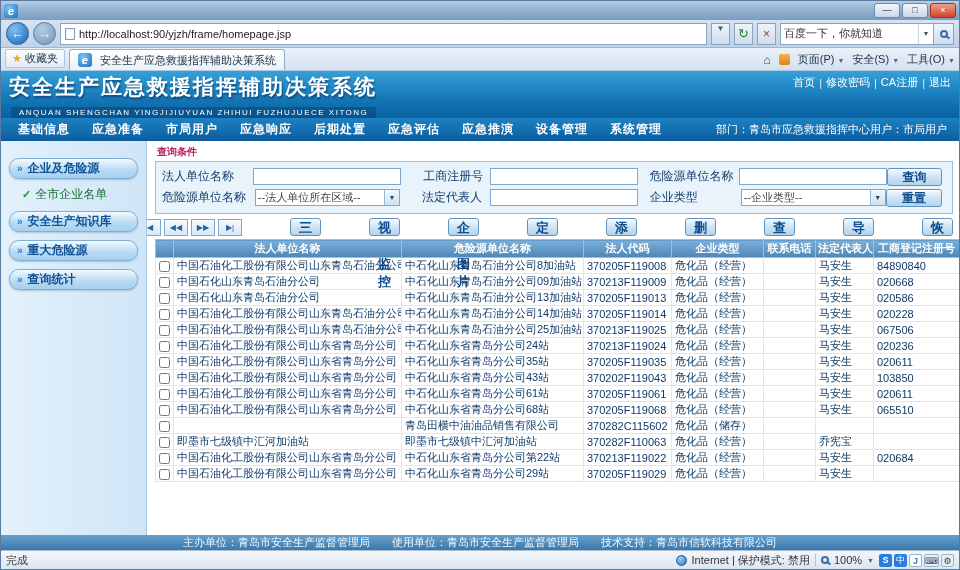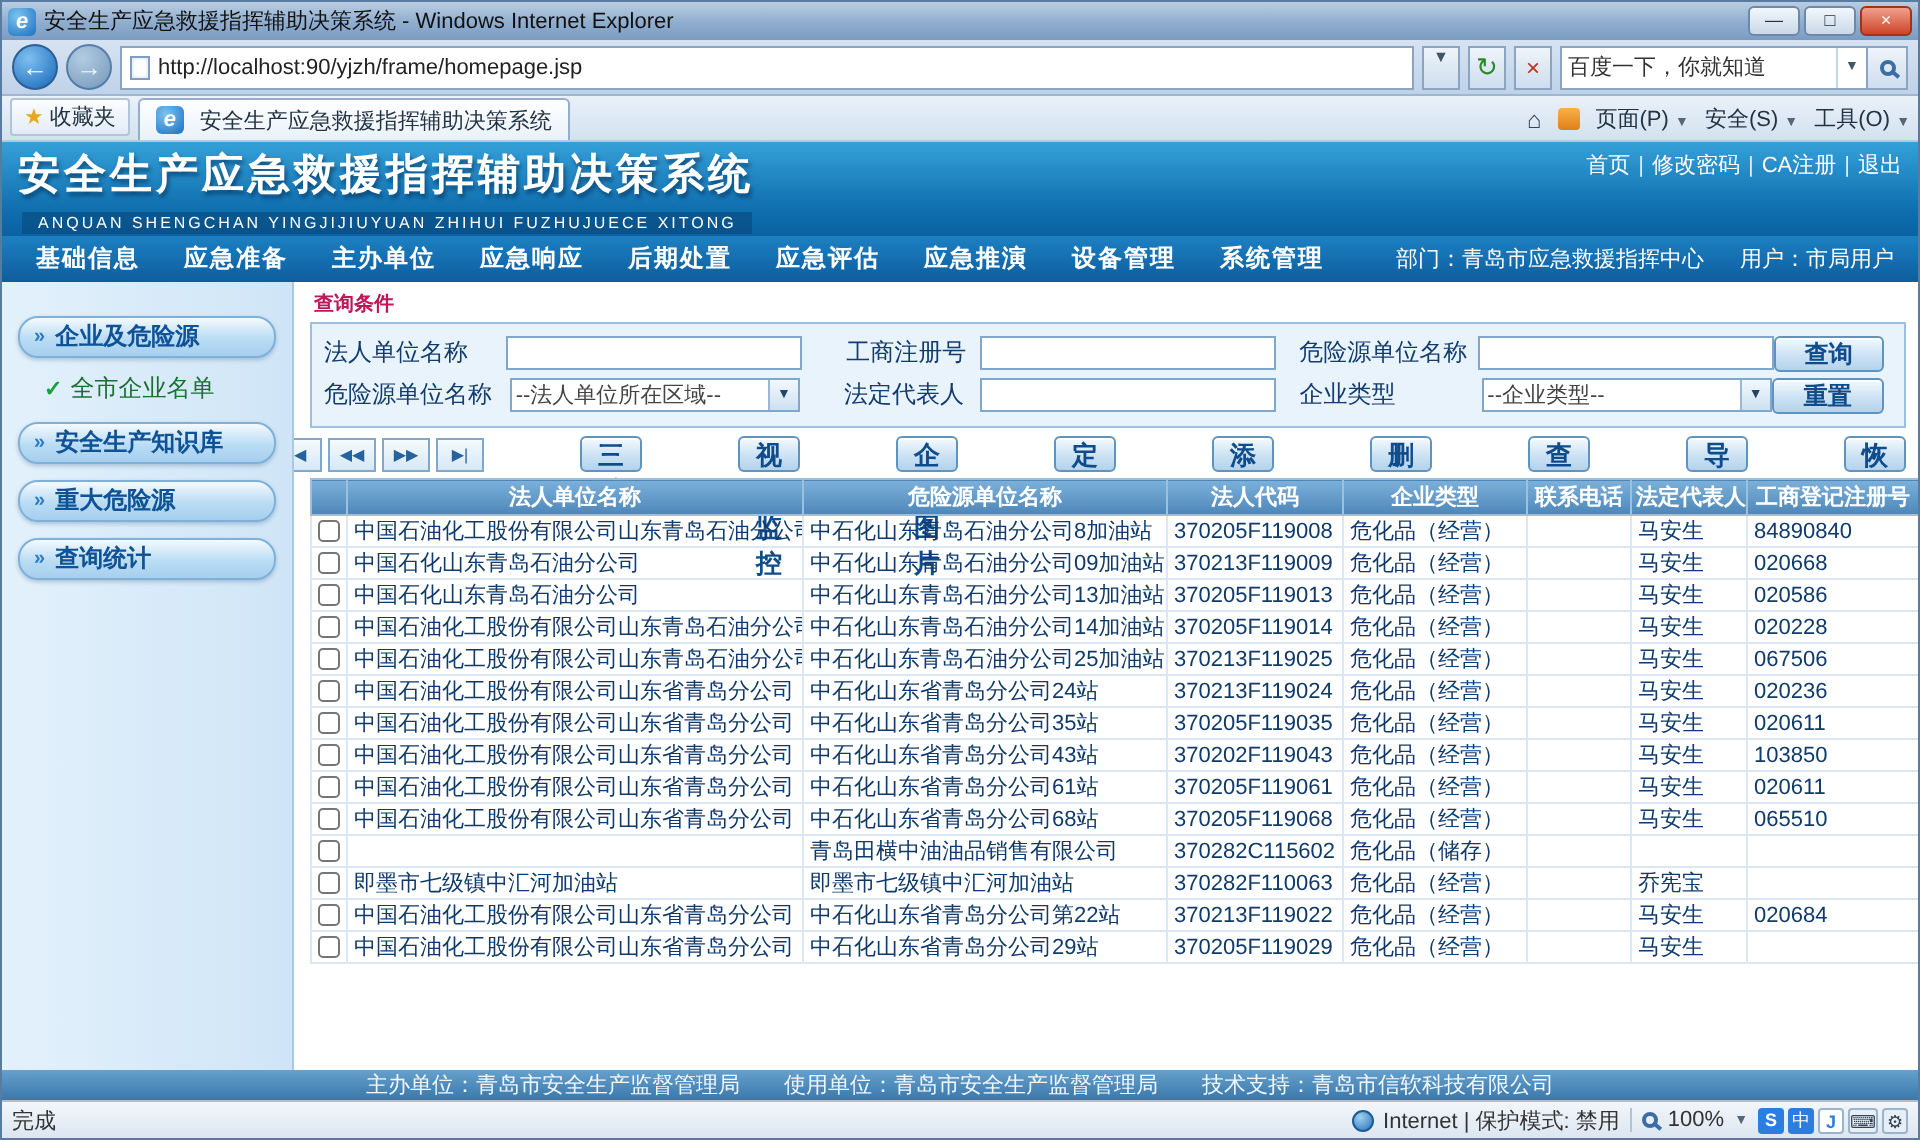--- a/index.html
+++ b/index.html
@@ -46,21 +46,21 @@
   .app-header { height:47px; background:linear-gradient(#35a0d8,#1070b0 70%,#0a62a2); position:relative; color:#fff; overflow:hidden; flex:0 0 auto; }
   .app-title { font-size:21px; font-weight:bold; letter-spacing:2px; margin:2px 0 0 8px; text-shadow:1px 2px 2px rgba(0,40,80,.6); }
   .app-sub { display:inline-block; margin-left:10px; background:rgba(8,70,120,.55); font-size:8px; letter-spacing:1.5px; padding:1px 8px; }
   .top-links { position:absolute; top:4px; right:8px; font-size:11px; display:flex; gap:4px; align-items:center; }
   .hlink { cursor:pointer; }
   .lsep { opacity:.85; }
 
   
   .menubar { height:23px; background:linear-gradient(#1d80c2,#0d5d9e); display:flex; align-items:center; color:#fff; font-size:12px; padding:0 6px; flex:0 0 auto; }
   .menu-item { padding:0 11px; font-weight:bold; letter-spacing:1px; cursor:pointer; }
-  .menu-right { margin-left:auto; font-size:11px; display:flex; gap:18px; padding-right:6px; }
+  .menu-right { margin-left:auto; font-size:11px; display:flex; padding-right:6px; }
 
   
   .main { flex:1 1 auto; display:flex; overflow:hidden; background:#fff; }
   .sidebar { width:146px; flex:0 0 auto; background:linear-gradient(90deg,#e3f1fb,#cfe5f7); border-right:1px solid #a9c9e4; padding:9px 5px; }
   .side-btn { height:21px; margin:8px 3px 0; border:1px solid #7fb0d8; border-radius:10px; background:linear-gradient(#f4fafe,#badcf4 55%,#a6cfee); display:flex; align-items:center; gap:5px; padding:0 7px; color:#0f5296; font-weight:bold; font-size:12px; box-shadow:0 1px 2px rgba(70,110,150,.35); cursor:pointer; white-space:nowrap; }
   .side-ico { color:#2e7cc0; font-size:10px; font-weight:bold; }
   .side-link { margin:7px 3px 2px 16px; display:flex; align-items:center; gap:4px; font-size:12px; color:#1c6e34; cursor:pointer; white-space:nowrap; }
   .side-link .check { color:#18a038; font-weight:bold; font-size:11px; }
 
   .content { flex:1 1 auto; display:flex; flex-direction:column; padding:3px 6px 0 8px; overflow:hidden; }
@@ -105,21 +105,20 @@
   .ico-kb { background:#e8eef5; color:#345; border:1px solid #9ab4cc; }
   .ico-gear { background:#e8eef5; color:#345; border:1px solid #9ab4cc; }
 </style>
 </head>
 <body>
 
 <div class="window">
 
   <div class="titlebar">
     <span class="ie-logo">e</span>
-    <span>安全生产应急救援指挥辅助决策系统 - Windows Internet Explorer</span>
     <div class="win-controls">
       <span class="wbtn">—</span>
       <span class="wbtn">□</span>
       <span class="wbtn close">×</span>
     </div>
   </div>
 
   <div class="navbar">
     <span class="circle-btn">←</span>
     <span class="circle-btn fwd">→</span>
@@ -168,21 +167,21 @@
         <span class="hlink">CA注册</span>
         <span class="lsep">|</span>
         <span class="hlink">退出</span>
       </div>
   </div>
 
   <div class="menubar">
     <div style="display:flex;">
         <span class="menu-item">基础信息</span>
         <span class="menu-item">应急准备</span>
-        <span class="menu-item">主办单位</span>
+        <span class="menu-item">市局用户</span>
         <span class="menu-item">应急响应</span>
         <span class="menu-item">后期处置</span>
         <span class="menu-item">应急评估</span>
         <span class="menu-item">应急推演</span>
         <span class="menu-item">设备管理</span>
         <span class="menu-item">系统管理</span>
       </div>
     <div class="menu-right">
       <span>部门：青岛市应急救援指挥中心</span>
       <span>用户：市局用户</span>

